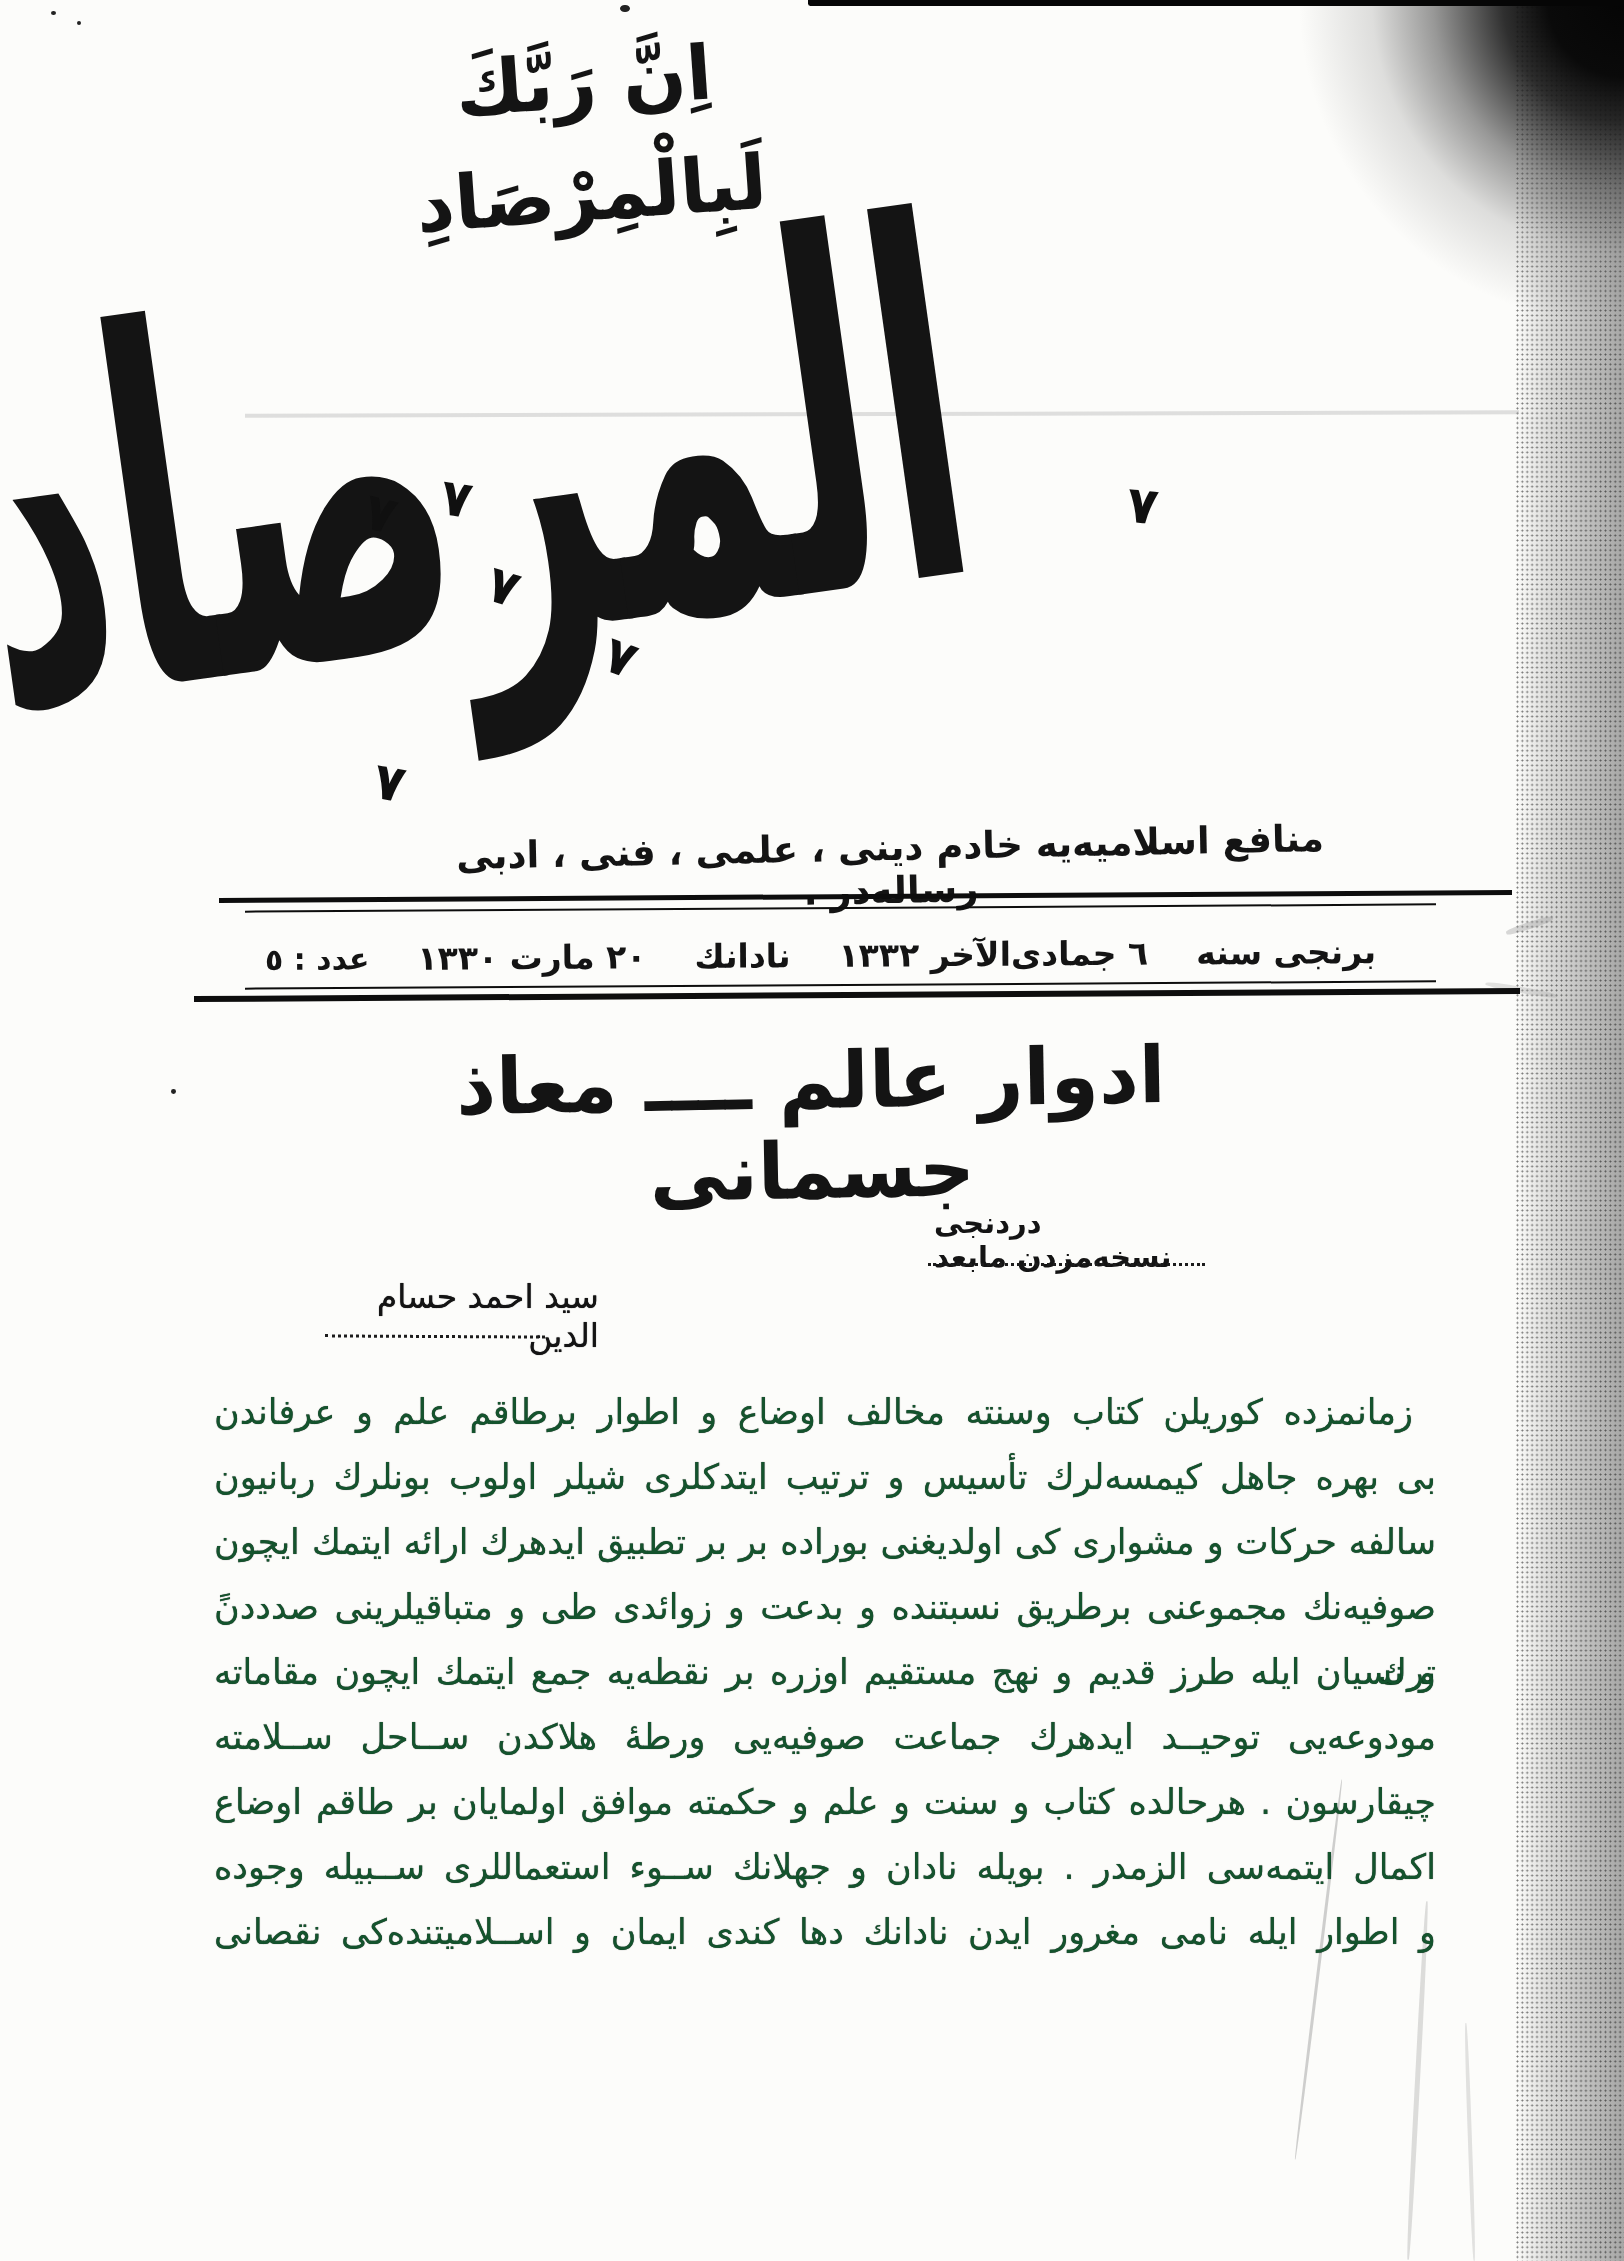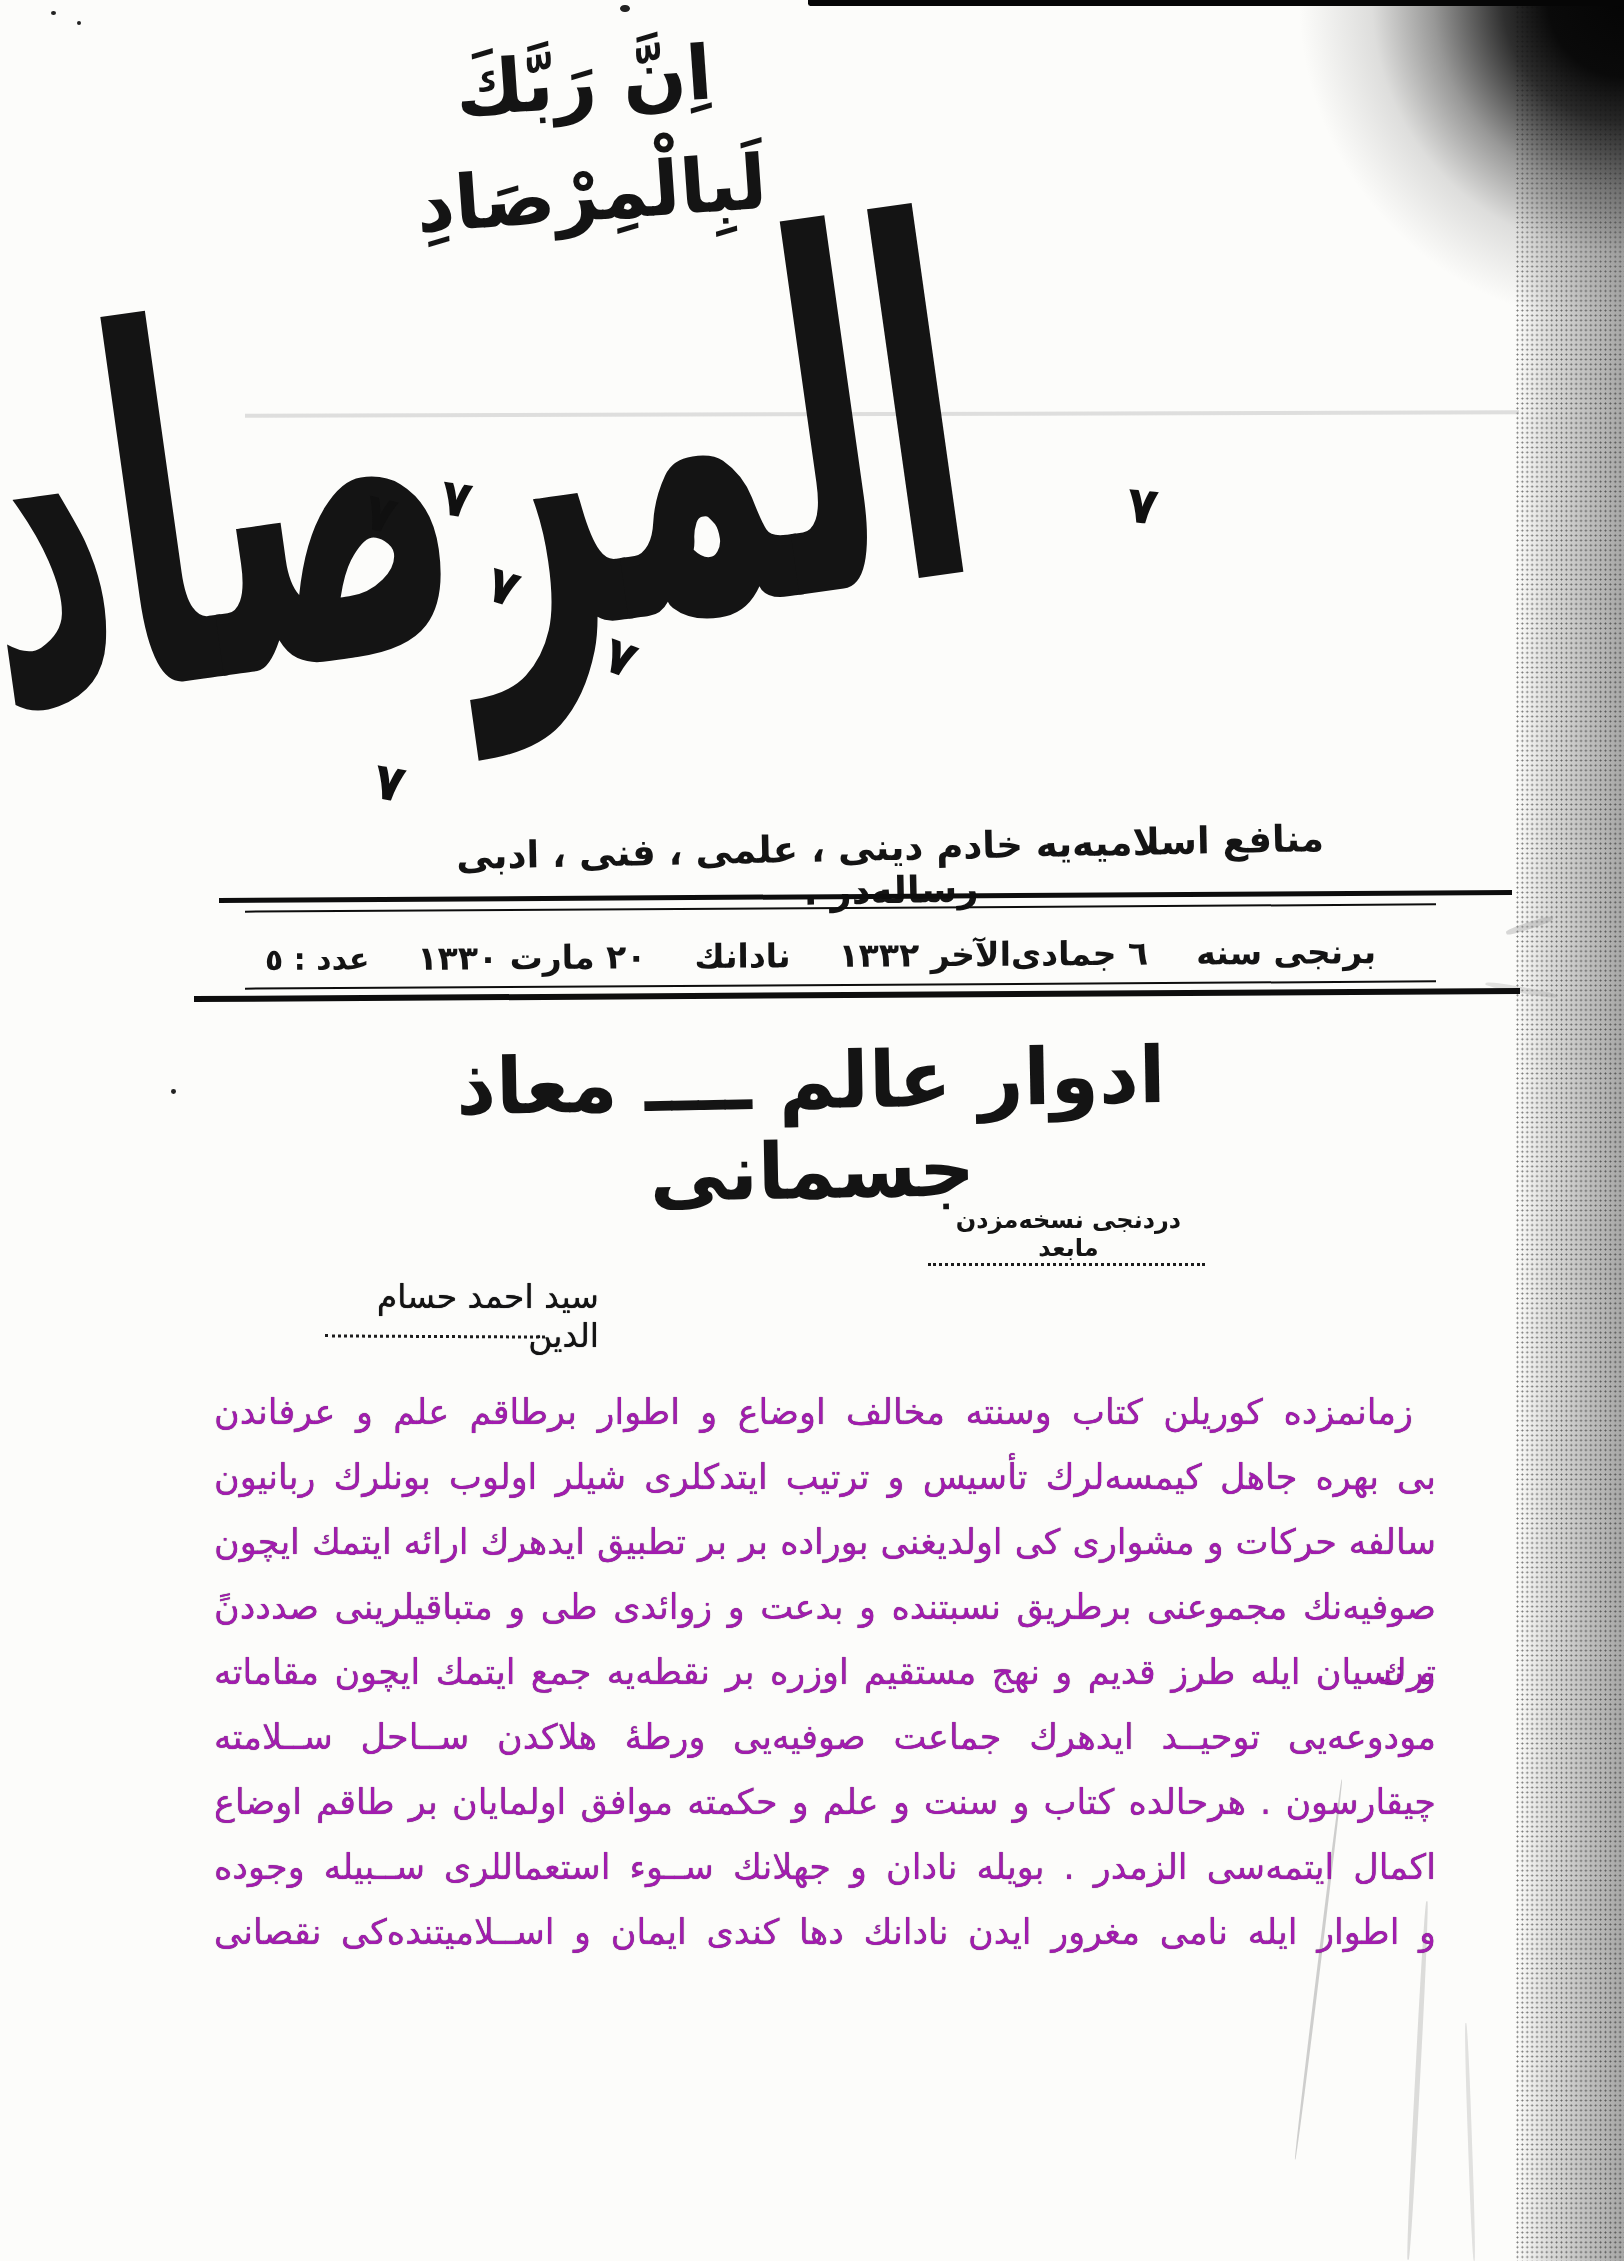--- a/index.html
+++ b/index.html
@@ -61,33 +61,33 @@
   }
   .dateline .issue{font-size:30px;}
   
   .art-title{
     position:absolute;left:326px;top:1036px;width:971px;
     font-size:78px;font-weight:bold;direction:rtl;text-align:center;
     transform:rotate(-1deg);letter-spacing:-1.6px;
   }
   .note{
     position:absolute;left:934px;top:1206px;width:269px;
-    font-size:24px;font-weight:bold;direction:rtl;text-align:center;
+    font-size:29px;font-weight:bold;direction:rtl;text-align:left;
   }
   .dotted{position:absolute;height:0;border-bottom:3.3px dotted #1c1c1c;}
   .note-dots{left:928px;top:1263px;width:277px;}
   .author{
     position:absolute;left:330px;top:1277px;width:269px;
     font-size:33px;direction:rtl;text-align:right;text-shadow:0 0 0.8px #000;
   }
   .author-dots{left:325px;top:1335px;width:220px;transform:rotate(.3deg);}
   
   .body-block{
     position:absolute;left:214px;right:189px;top:1380px;
-    direction:rtl;font-size:35px;line-height:65px;color:#a21caf;
+    direction:rtl;font-size:35px;line-height:65px;color:#14532d;
     text-shadow:0 0 0.8px rgba(0,0,0,.8);
   }
   .body-line{text-align:justify;text-align-last:justify;height:65px;white-space:normal;}
   .body-line.first{padding-right:23px;}
 </style>
 </head>
 <body>
 
 <div class="page">
 

